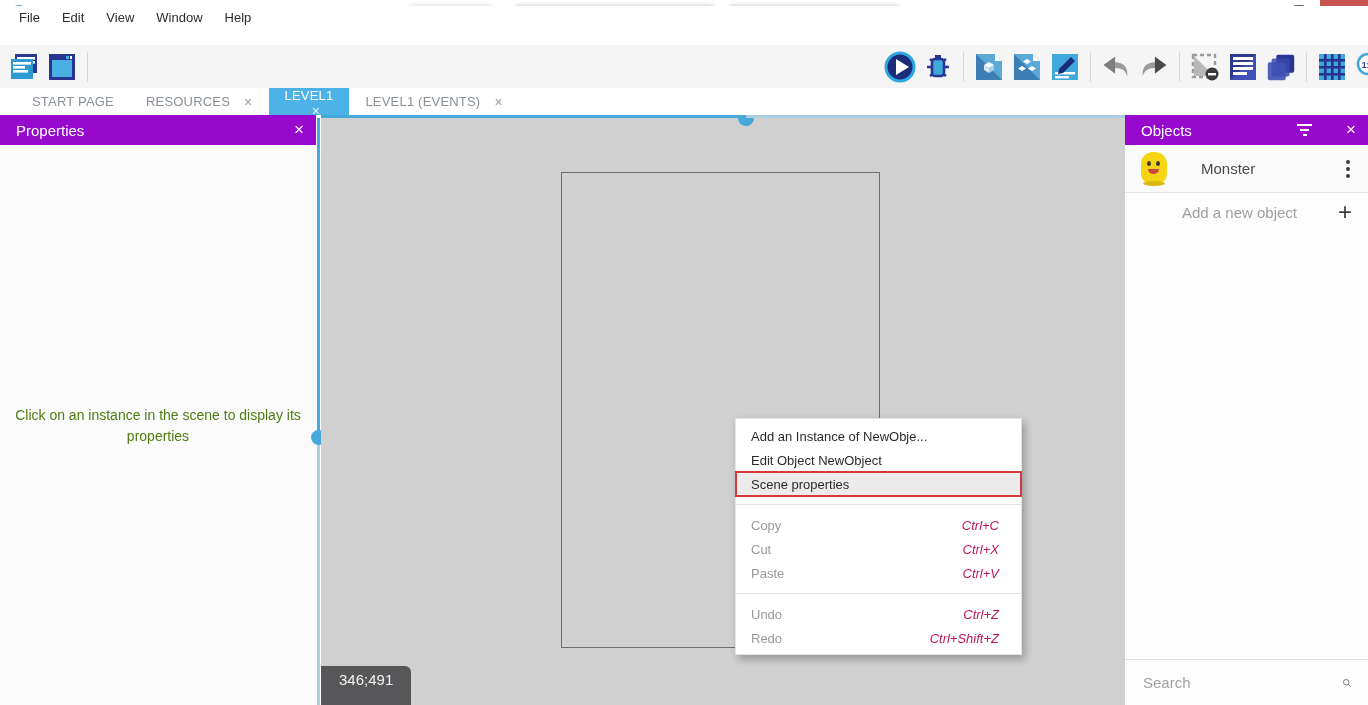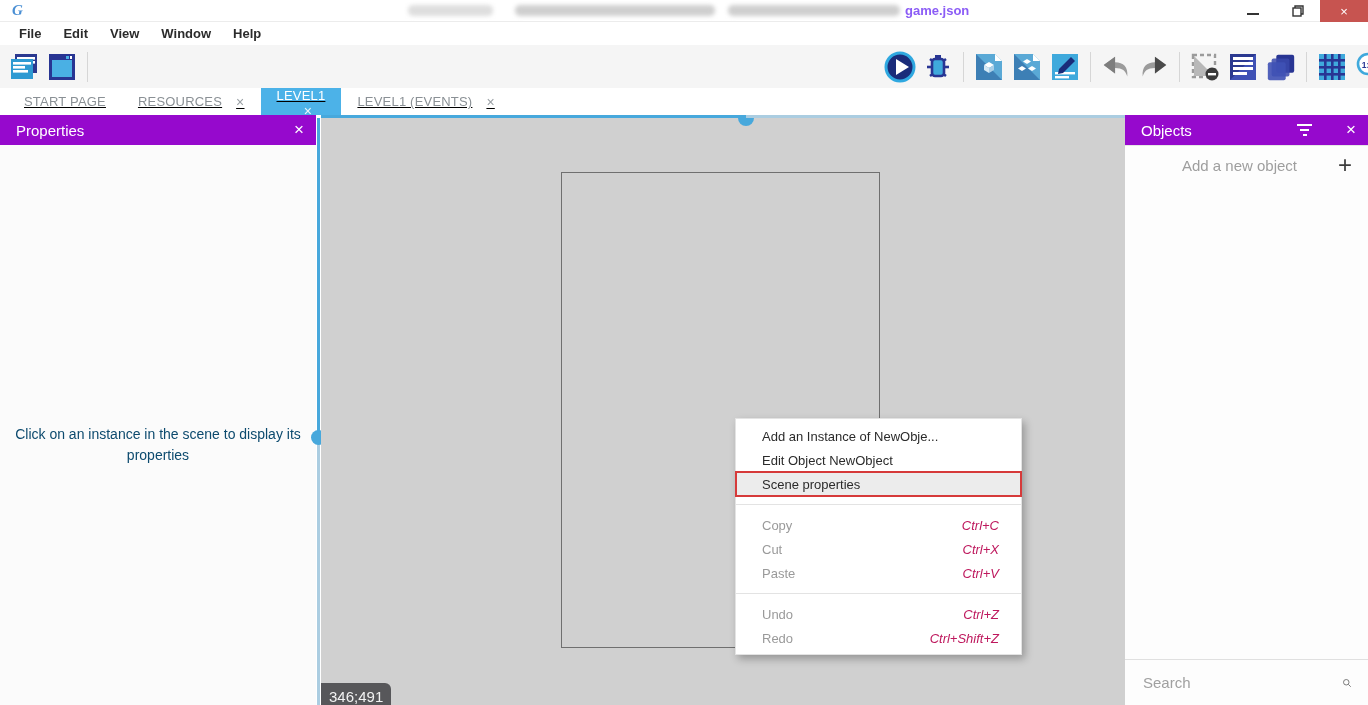--- a/index.html
+++ b/index.html
@@ -13,55 +13,55 @@
   .tb1 { left:408px; width:85px; background:#dedede; }
   .tb2 { left:515px; width:200px; }
   .tb3 { left:728px; width:172px; }
   .title-text { position:absolute; left:905px; top:3px; font-size:13px; color:#8b5cf6;font-weight:bold; }
   .win-controls { position:absolute; right:0; top:0; height:22px; display:flex; }
   .win-btn { width:45px; height:22px; display:flex; align-items:center; justify-content:center; cursor:default; }
   .win-min .bar { width:12px; height:2px; background:#333; margin-top:6px; }
   .win-close { width:48px; background:#c75450; color:#fff; font-size:13px; }
 
   
-  .menubar { position:absolute; top:22px; left:0; width:1368px; height:23px; background:#fff; display:flex; align-items:center; padding-left:8px;font-weight:bold; }
+  .menubar { position:absolute; top:6px; left:0; width:1368px; height:23px; background:#fff; display:flex; align-items:center; padding-left:8px; }
   .menu-item { font-size:13px; color:#2b2b2b; padding:0 11px; height:23px; line-height:23px; }
 
   
   .toolbar { position:absolute; top:45px; left:0; width:1368px; height:43px; background:#f5f5f5; }
   .tb-group { position:absolute; top:0; height:43px; display:flex; align-items:center; gap:6px; }
   .tb-left { left:8px; }
   .tb-right { left:884px; }
   .tb-icon { width:32px; height:32px; display:flex; align-items:center; justify-content:center; }
   .tb-sep { width:1px; height:30px; background:#d6d6d6; margin:0 3px; }
 
   
-  .tabbar { position:absolute; top:88px; left:0; width:1368px; height:27px; background:#ffffff; display:flex; padding-left:8px;text-decoration:underline; }
+  .tabbar { position:absolute; top:88px; left:0; width:1368px; height:27px; background:#ffffff; display:flex; padding-left:16px; }
   .tab { height:27px; display:flex; align-items:center; padding:0 16px; font-size:13px; color:#8a9095; letter-spacing:.2px; white-space:nowrap; }
   .tab .tab-close { margin-left:14px; color:#9aa0a5; font-size:14px; }
   .tab.active { background:#4cb2e8; color:#ffffff;flex-direction:column; }
   .tab.active .tab-close { color:#eef7fc; }
 
   
   .main { position:absolute; top:115px; left:0; width:1368px; height:590px; }
 
   
   .left-panel { position:absolute; left:0; top:0; width:316px; height:590px; background:#fbfbfb; }
   .panel-header { height:30px; background:#9609cd; color:#fff; display:flex; align-items:center; padding:0 12px 0 16px;gap:18px; }
   .panel-title { font-size:15px; flex:1; }
   .panel-close { color:#fff; font-size:17px; }
   .filter-icon { margin-right:16px; display:flex; flex-direction:column; align-items:center; gap:3px; }
   .filter-icon span { display:block; height:2px; background:#fff; }
   .f1{width:15px;} .f2{width:9px;} .f3{width:4px;}
-  .empty-message { position:absolute; top:290px; left:14px; right:14px; text-align:center; font-size:14px; color:#0c4a6e; line-height:21px;margin-top:19px; }
+  .empty-message { position:absolute; top:290px; left:14px; right:14px; text-align:center; font-size:14px; color:#4d7c0f; line-height:21px; }
 
   
   .canvas { position:absolute; left:321px; top:3px; width:804px; height:587px; background:#d0d0d0; }
   .scene-rect { position:absolute; left:240px; top:54px; width:319px; height:476px; border:1px solid #6f6f6f; }
-  .coords-badge { position:absolute; left:0; bottom:0; height:22px; background:#57575a; color:#f2f2f2; font-size:15px; line-height:27px; padding:0 8px; border-top-right-radius:6px; }
+  .coords-badge { position:absolute; left:0; bottom:0; height:39px; background:#57575a; color:#f2f2f2; font-size:15px; line-height:27px; padding:0 18px; border-top-right-radius:6px; }
 
   
   .hscroll { position:absolute; left:321px; top:0; width:804px; height:3px; }
   .hscroll .dark { position:absolute; left:0; top:0; width:425px; height:3px; background:#47a8dc; }
   .hscroll .light { position:absolute; left:425px; top:0; width:379px; height:3px; background:#abcde1; }
   .hscroll .thumb { position:absolute; left:417px; top:3px; width:16px; height:8px; background:#47a8dc; border-radius:0 0 8px 8px; }
   .vscroll { position:absolute; left:317px; top:0; width:3px; height:590px; }
   .vscroll .dark { position:absolute; left:0; top:3px; width:3px; height:320px; background:#47a8dc; }
   .vscroll .light { position:absolute; left:0; top:323px; width:3px; height:267px; background:#abcde1; }
   .vscroll .thumb { position:absolute; left:-6px; top:315px; width:15px; height:15px; background:#47a8dc; border-radius:50%; }
@@ -82,21 +82,21 @@
   .add-row { height:38px; display:flex; align-items:center; padding:0 16px; }
   .add-label { flex:1; text-align:center; font-size:15px; color:#9e9e9e; }
   .plus-icon { font-size:24px; color:#3c3c3c; font-weight:400; line-height:20px; }
   .panel-spacer { flex:1; }
   .search-row { height:46px; border-top:1px solid #e0e0e0; display:flex; align-items:center; padding:0 16px 0 18px; background:#fdfdfd; }
   .search-input { flex:1; border:none; outline:none; background:transparent; font-size:15px; color:#444; font-family:"Liberation Sans", sans-serif; }
   .search-input::placeholder { color:#a0a0a0; }
 
   
   .context-menu { position:absolute; left:735px; top:303px; width:287px; background:#ffffff; border:1px solid #e3e3e3; box-shadow:3px 4px 8px rgba(0,0,0,.28); padding:5px 0 4px 0; z-index:50; }
-  .cm-item { height:24px; display:flex; align-items:center; padding:0 22px 0 26px; font-size:13px; color:#2b2b2b; }
+  .cm-item { height:24px; display:flex; align-items:center; padding:0 22px 0 15px; font-size:13px; color:#2b2b2b; }
   .cm-item .cm-label { flex:1; }
   .cm-item .cm-shortcut { color:#be185d;font-style:italic; }
   .cm-item.dim { color:#9a9a9a; }
   .cm-item.highlighted { background:#ececec; outline:2px solid #d63a3a; outline-offset:-1px; }
   .cm-divider { height:1px; background:#e3e3e3; margin:8px 0; }
 
   svg { display:block; }
 </style>
 </head>
 <body>
@@ -313,20 +313,35 @@
   <div class="right-panel">
     <div class="panel-header">
       <span class="panel-title">Objects</span>
       <span class="filter-icon">
           <span class="f1"></span>
           <span class="f2"></span>
           <span class="f3"></span>
         </span>
       <span class="panel-close">×</span>
     </div>
+    <div class="object-row">
+      <div class="monster-icon">
+        <div class="monster-body"></div>
+        <div class="monster-base"></div>
+        <div class="monster-eye me1"></div>
+          <div class="monster-eye me2"></div>
+        <div class="monster-mouth"></div>
+      </div>
+      <span class="object-label">Monster</span>
+      <span class="kebab-icon">
+          <span></span>
+          <span></span>
+          <span></span>
+        </span>
+    </div>
     <div class="row-divider"></div>
     <div class="add-row">
       <span class="add-label">Add a new object</span>
       <span class="plus-icon">+</span>
     </div>
     <div class="panel-spacer"></div>
     <div class="search-row">
       <input class="search-input" placeholder="Search" style="">
       <svg width="20" height="20" viewBox="0 0 20 20">
         <circle cx="8.5" cy="8.5" r="5.5" fill="none" stroke="#6e6e6e" stroke-width="1.8"></circle>

